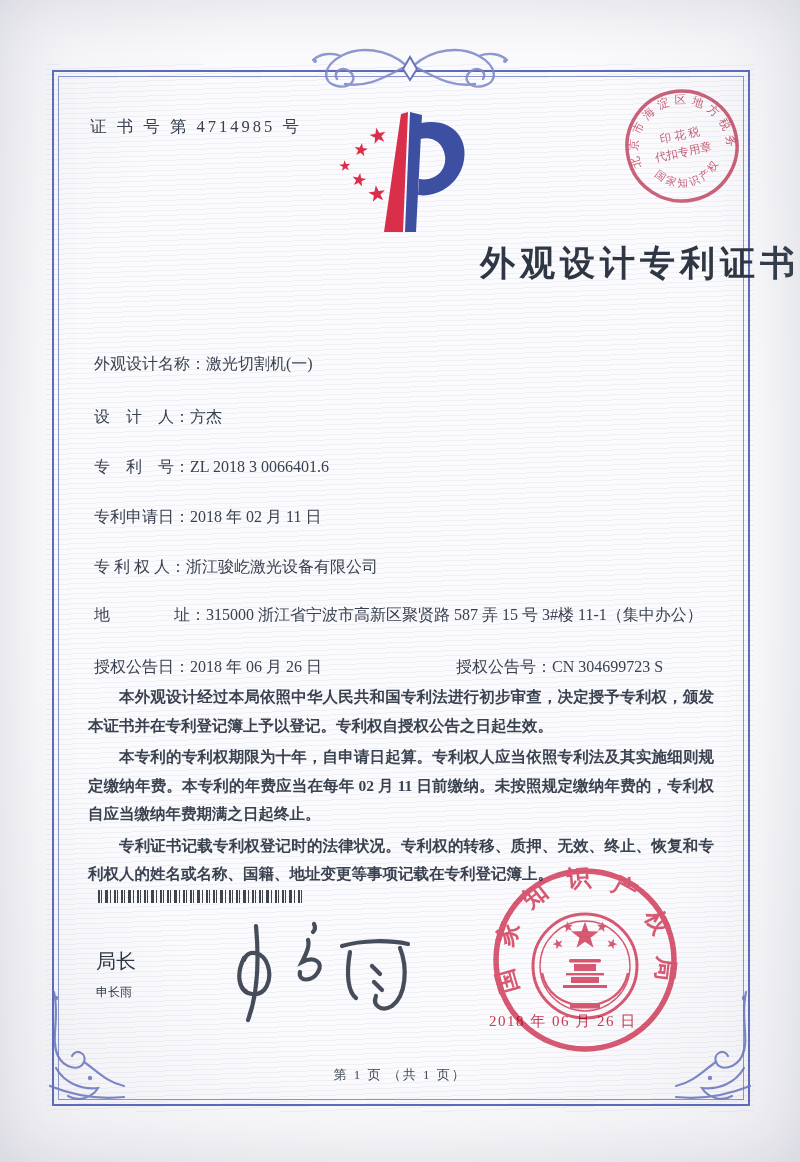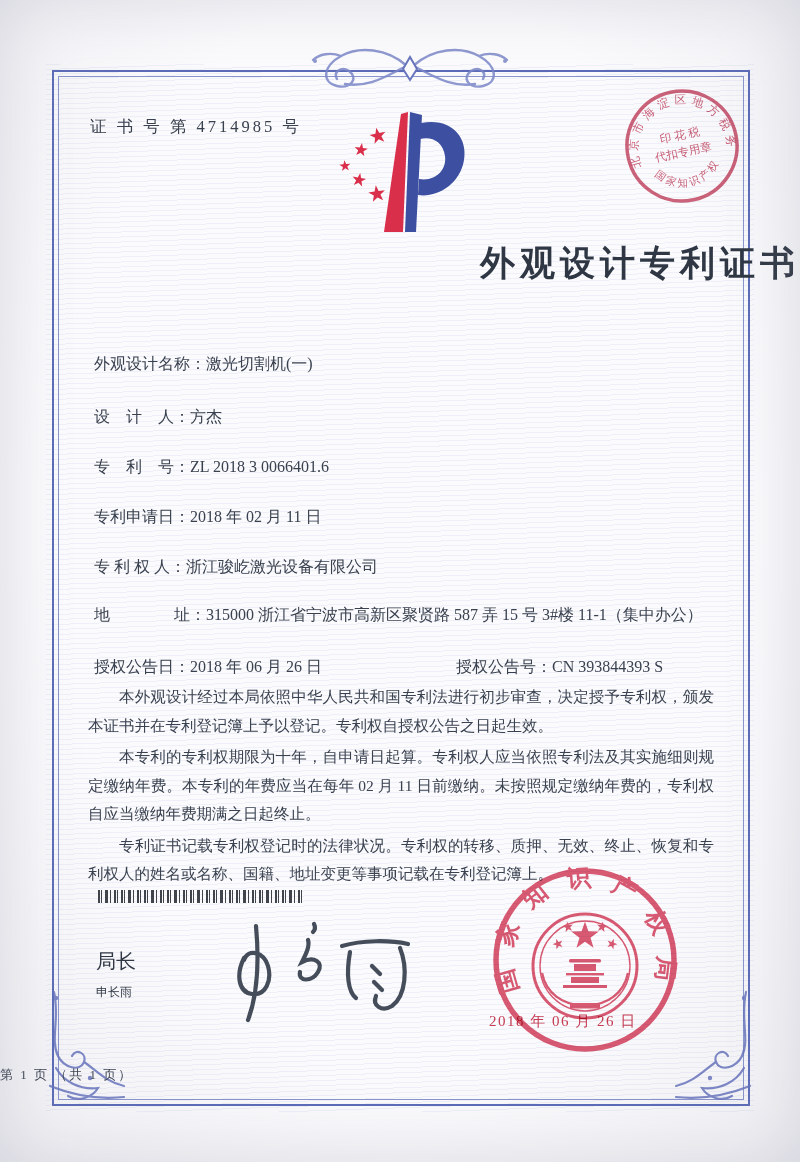--- a/index.html
+++ b/index.html
@@ -38,40 +38,40 @@
   .title{left:0;top:240px;width:100%;text-align:right;font-size:35px;
          letter-spacing:5px;font-weight:600;color:#2f3744;}
   .fields{left:94px;top:352px;width:620px;font-size:16px;}
   .frow{position:absolute;left:0;width:100%;display:flex;align-items:center;line-height:1.5;}
   .frow .lbl{flex:none;white-space:pre;color:#39414f;}
   .frow .val{flex:1;color:#39414f;}
   .r1{top:0}.r2{top:53px}.r3{top:103px}.r4{top:153px}.r5{top:203px}.r6{top:251px}.r7{top:303px}
   .grant-no-group{position:absolute;left:362px;top:0;white-space:nowrap;}
   .r7{display:block;}
   .body-text{left:88px;top:683px;width:626px;font-size:15.5px;line-height:1.84;
-             text-align:justify;color:#3a4250;}
+             text-align:justify;color:#3a4250;font-weight:bold;}
   .body-text p{margin:0 0 3px;text-indent:2em;}
   .barcode{
     left:98px;top:890px;width:204px;height:13px;
     background:repeating-linear-gradient(90deg,
       #20242c 0 2px, transparent 2px 3px,
       #20242c 3px 4px, transparent 4px 7px,
       #20242c 7px 10px, transparent 10px 12px,
       #20242c 12px 13px, transparent 13px 16px,
       #20242c 16px 18px, transparent 18px 19px,
       #20242c 19px 20px, transparent 20px 23px);
     opacity:.85;
   }
   .sig-title{left:96px;top:948px;font-size:20px;color:#2f3744;}
   .sig-name{left:96px;top:984px;font-size:12px;color:#2f3744;}
   .sig-svg{left:222px;top:918px;}
   .seal-svg{left:488px;top:863px;mix-blend-mode:multiply;}
   .seal-date{left:489px;top:1012px;font-size:15px;letter-spacing:1.5px;color:#c43b52;}
   .stamp-svg{left:620px;top:84px;transform:rotate(-12deg);mix-blend-mode:multiply;opacity:.95;}
-  .footer{left:0;top:1066px;width:100%;font-size:13px;
+  .footer{left:0;top:1066px;width:100%;text-align:center;font-size:13px;
           letter-spacing:2px;color:#3f4654;}
   .ornament-top{left:275px;top:44px;}
   .corner-bl{left:44px;top:990px;}
   .corner-br{left:660px;top:990px;transform:scaleX(-1);}
   svg{display:block;}
 </style>
 </head>
 <body>
 
 <div class="page">
@@ -172,21 +172,21 @@
     </div>
     <div class="frow r6">
       <span class="lbl">地　　　　址：</span>
       <span class="val">315000 浙江省宁波市高新区聚贤路 587 弄 15 号 3#楼 11-1（集中办公）</span>
     </div>
     <div class="frow r7">
       <span>
         <span class="lbl">授权公告日：</span><span>2018 年 06 月 26 日</span>
       </span>
       <span class="grant-no-group">
-        <span class="lbl">授权公告号：</span><span>CN 393844393 S</span>
+        <span class="lbl">授权公告号：</span><span>CN 304699723 S</span>
       </span>
     </div>
   </div>
 
   <div class="abs body-text">
     <p>本外观设计经过本局依照中华人民共和国专利法进行初步审查，决定授予专利权，颁发本证书并在专利登记簿上予以登记。专利权自授权公告之日起生效。</p>
     <p>本专利的专利权期限为十年，自申请日起算。专利权人应当依照专利法及其实施细则规定缴纳年费。本专利的年费应当在每年 02 月 11 日前缴纳。未按照规定缴纳年费的，专利权自应当缴纳年费期满之日起终止。</p>
     <p>专利证书记载专利权登记时的法律状况。专利权的转移、质押、无效、终止、恢复和专利权人的姓名或名称、国籍、地址变更等事项记载在专利登记簿上。</p>
   </div>
 

